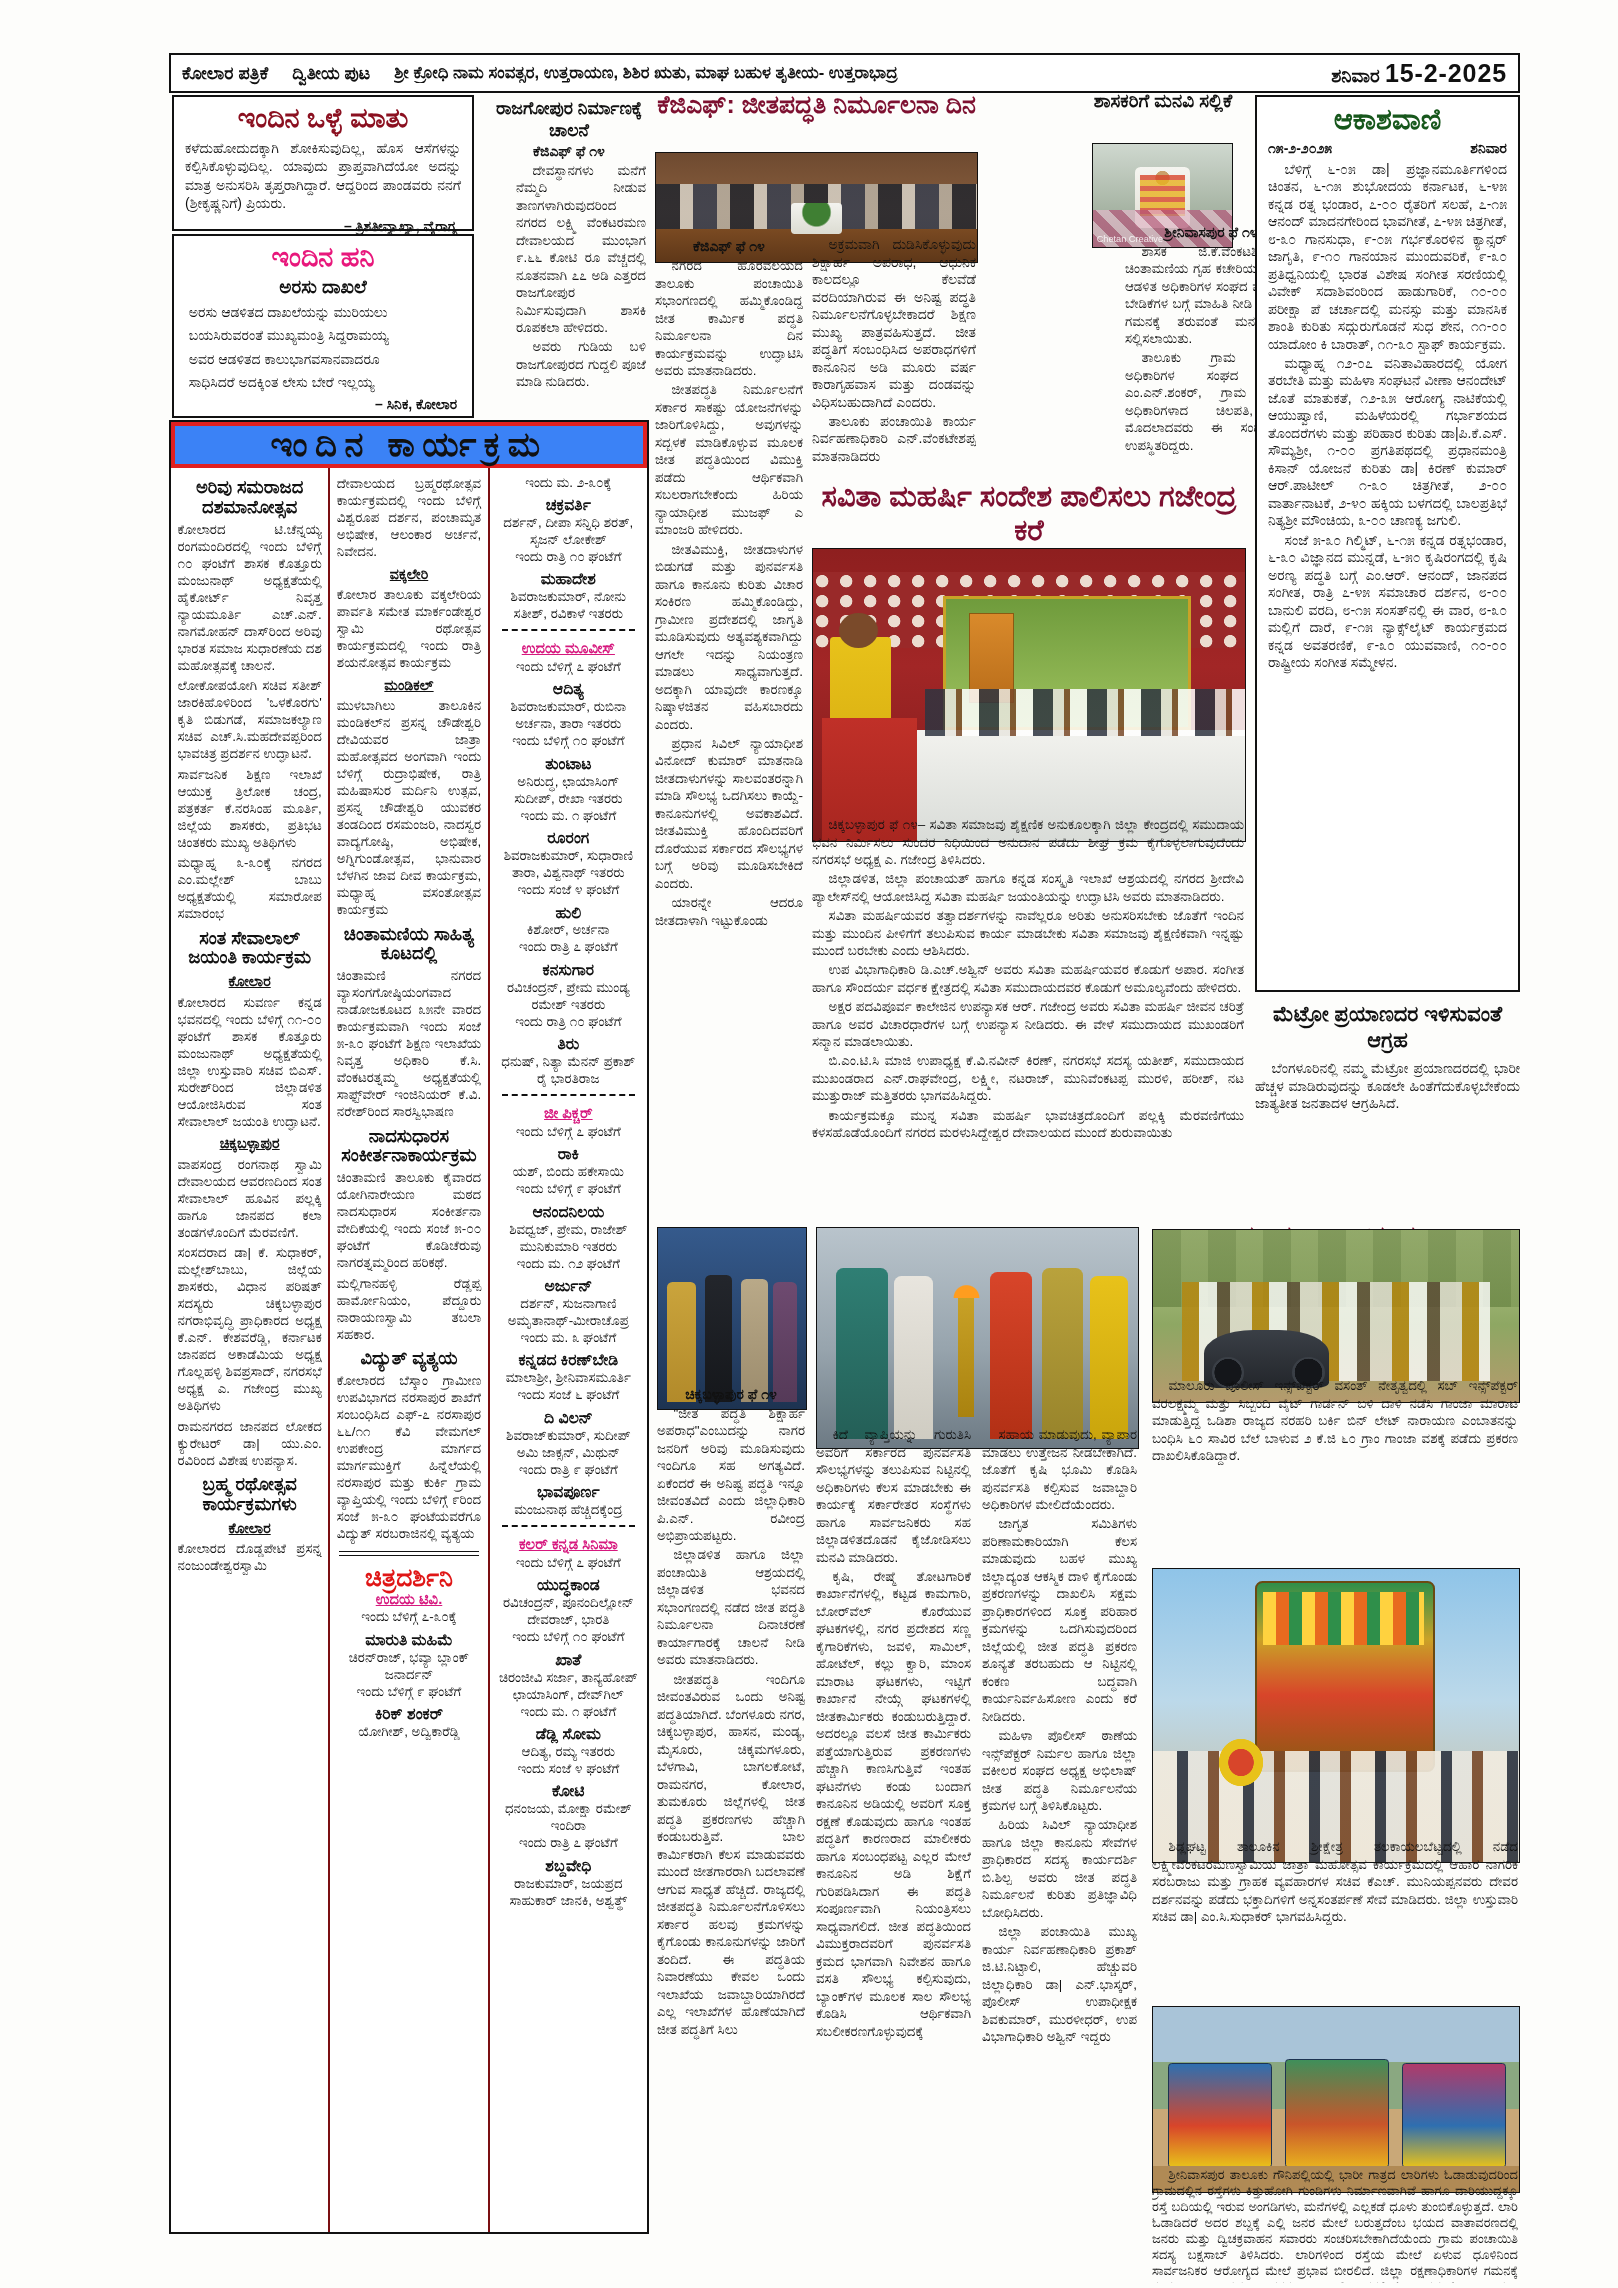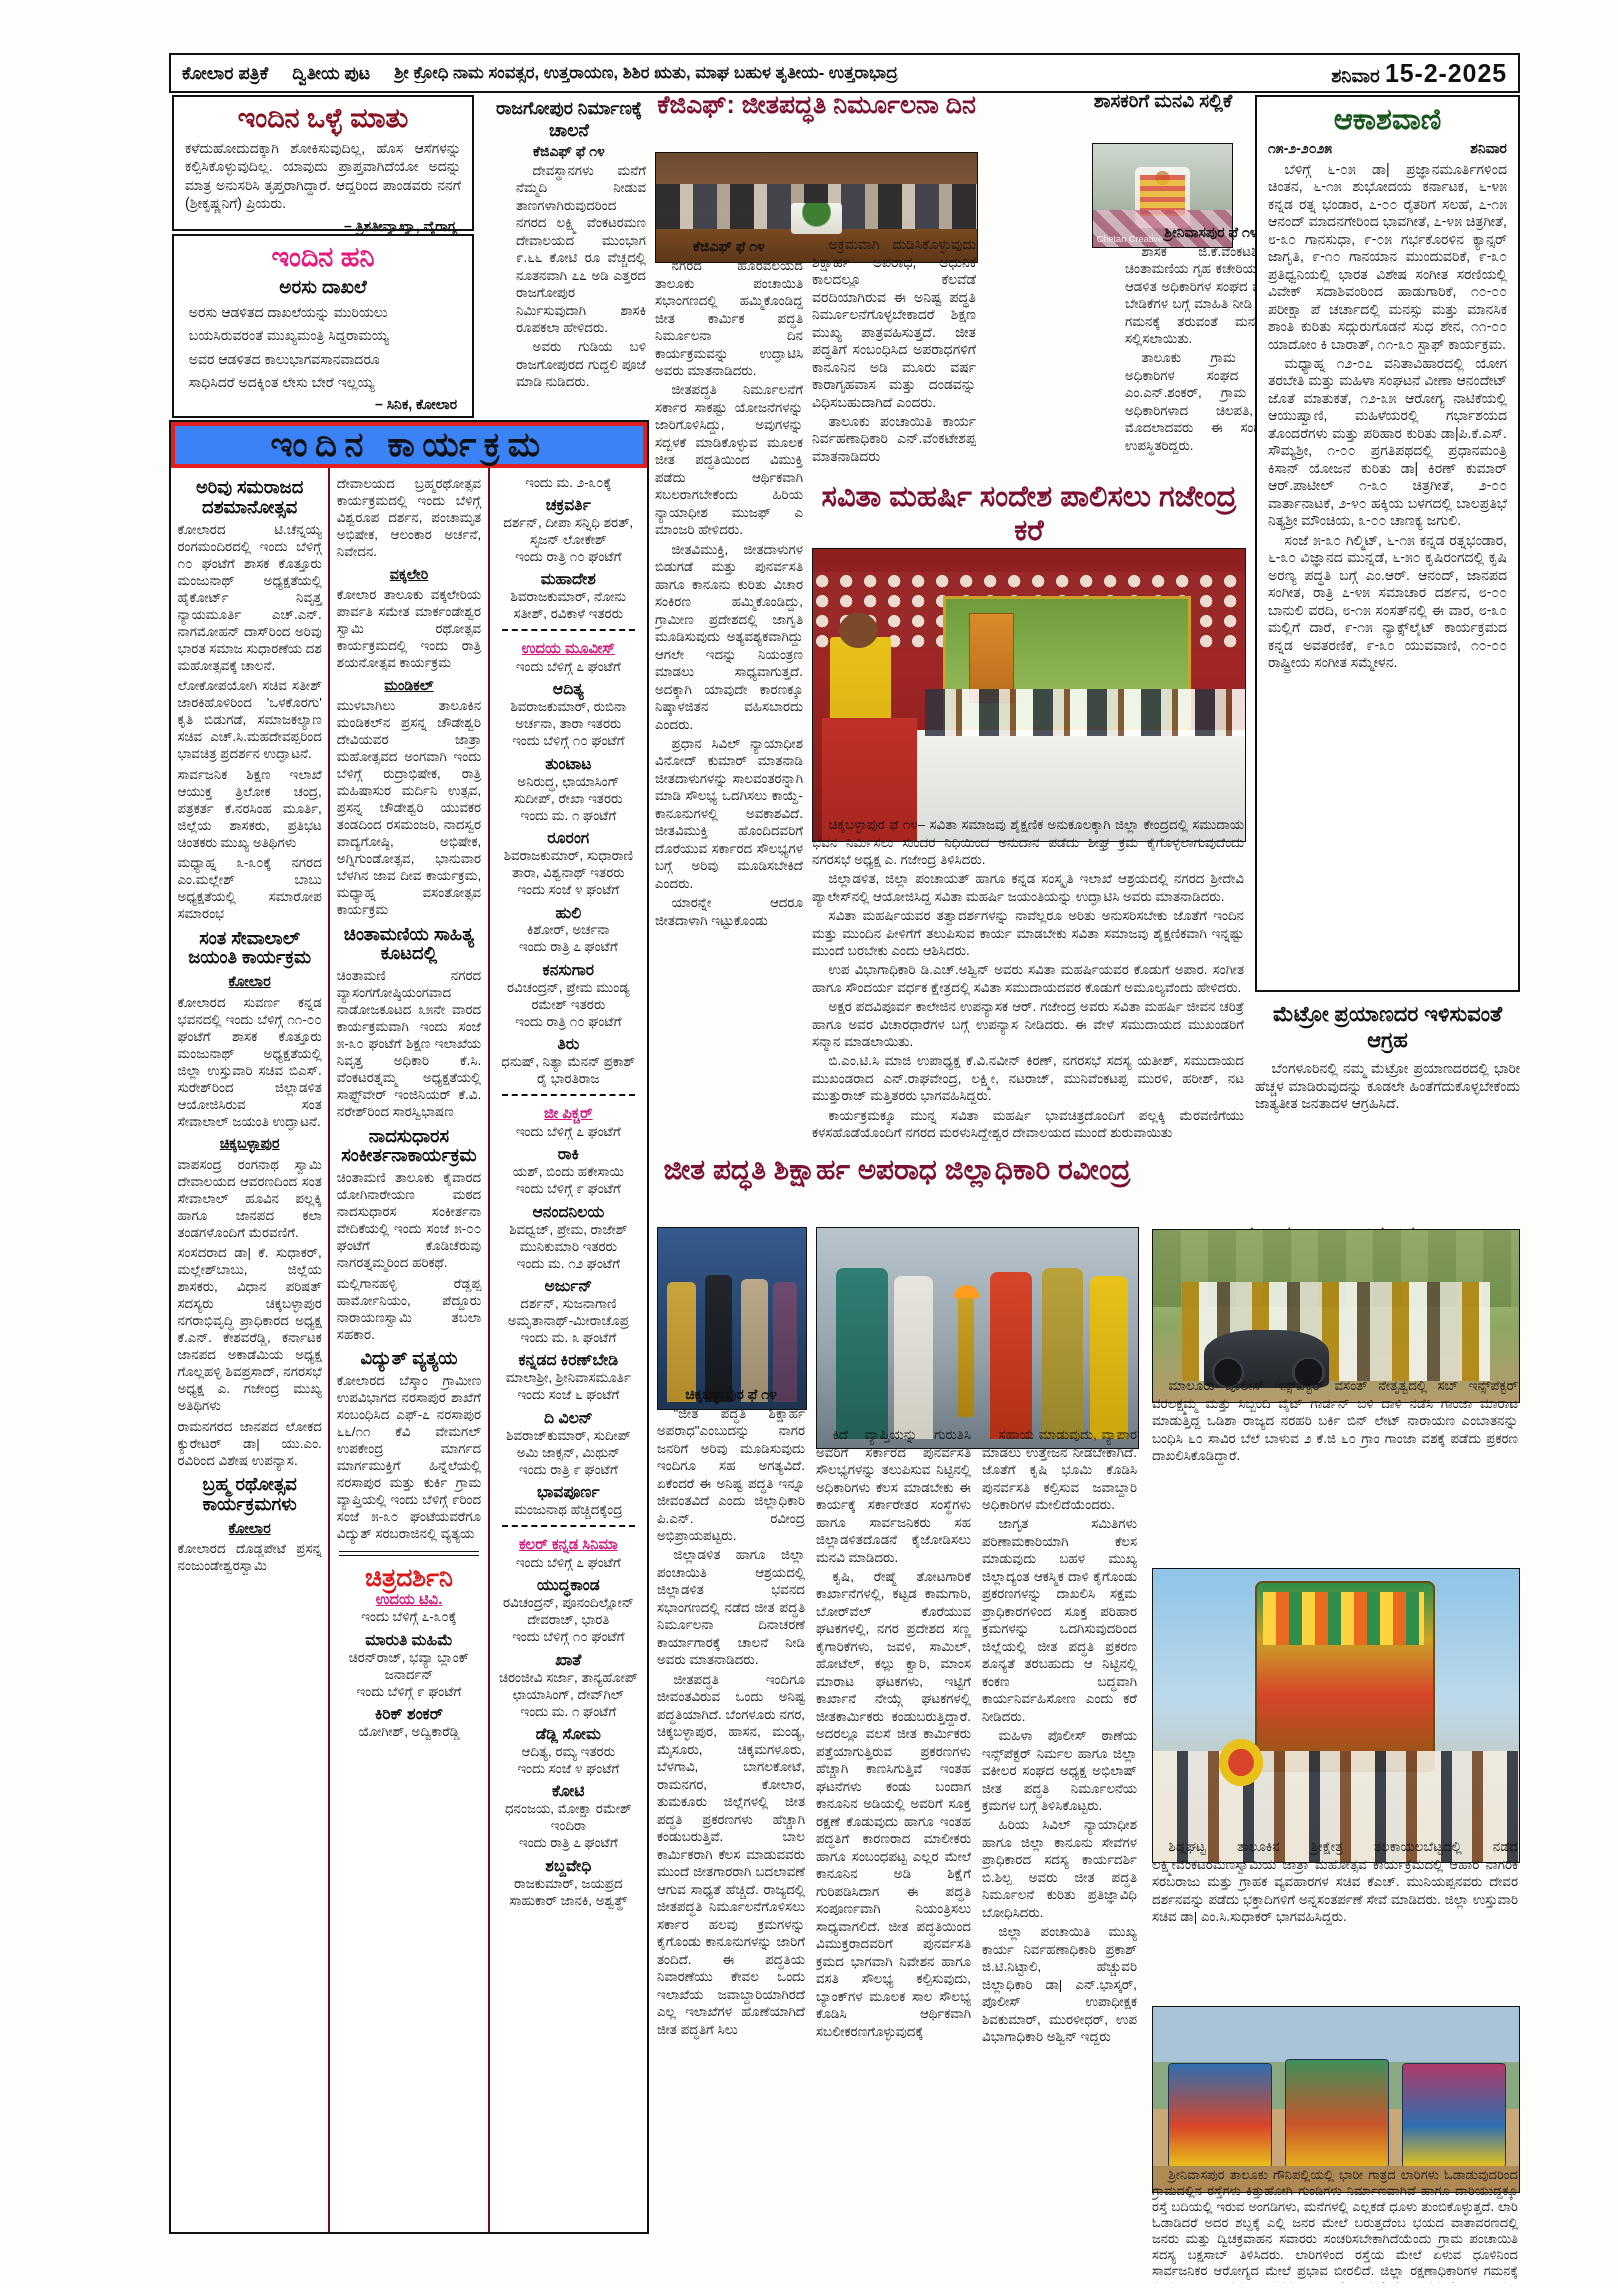--- a/index.html
+++ b/index.html
@@ -278,21 +278,20 @@
   <div class="abs story" style="left:812px;top:816px;width:432px;height:332px;font-size:13.4px;">
     <p>ಚಿಕ್ಕಬಳ್ಳಾಪುರ ಫೆ ೧೪– ಸವಿತಾ ಸಮಾಜವು ಶೈಕ್ಷಣಿಕ ಅನುಕೂಲಕ್ಕಾಗಿ ಜಿಲ್ಲಾ ಕೇಂದ್ರದಲ್ಲಿ ಸಮುದಾಯ ಭವನ ನಿರ್ಮಿಸಲು ಸುಂದರ ನಿಧಿಯಿಂದ ಅನುದಾನ ಪಡೆದು ಶೀಘ್ರ ಕ್ರಮ ಕೈಗೊಳ್ಳಲಾಗುವುದೆಂದು ನಗರಸಭೆ ಅಧ್ಯಕ್ಷ ಎ. ಗಜೇಂದ್ರ ತಿಳಿಸಿದರು.</p>
     <p>ಜಿಲ್ಲಾಡಳಿತ, ಜಿಲ್ಲಾ ಪಂಚಾಯತ್ ಹಾಗೂ ಕನ್ನಡ ಸಂಸ್ಕೃತಿ ಇಲಾಖೆ ಆಶ್ರಯದಲ್ಲಿ ನಗರದ ಶ್ರೀದೇವಿ ಪ್ಯಾಲೇಸ್‌ನಲ್ಲಿ ಆಯೋಜಿಸಿದ್ದ ಸವಿತಾ ಮಹರ್ಷಿ ಜಯಂತಿಯನ್ನು ಉದ್ಘಾಟಿಸಿ ಅವರು ಮಾತನಾಡಿದರು.</p>
     <p>ಸವಿತಾ ಮಹರ್ಷಿಯವರ ತತ್ವಾದರ್ಶಗಳನ್ನು ನಾವೆಲ್ಲರೂ ಅರಿತು ಅನುಸರಿಸಬೇಕು ಜೊತೆಗೆ ಇಂದಿನ ಮತ್ತು ಮುಂದಿನ ಪೀಳಿಗೆಗೆ ತಲುಪಿಸುವ ಕಾರ್ಯ ಮಾಡಬೇಕು ಸವಿತಾ ಸಮಾಜವು ಶೈಕ್ಷಣಿಕವಾಗಿ ಇನ್ನಷ್ಟು ಮುಂದೆ ಬರಬೇಕು ಎಂದು ಆಶಿಸಿದರು.</p>
     <p>ಉಪ ವಿಭಾಗಾಧಿಕಾರಿ ಡಿ.ಎಚ್.ಅಶ್ವಿನ್ ಅವರು ಸವಿತಾ ಮಹರ್ಷಿಯವರ ಕೊಡುಗೆ ಅಪಾರ. ಸಂಗೀತ ಹಾಗೂ ಸೌಂದರ್ಯ ವರ್ಧಕ ಕ್ಷೇತ್ರದಲ್ಲಿ ಸವಿತಾ ಸಮುದಾಯದವರ ಕೊಡುಗೆ ಅಮೂಲ್ಯವೆಂದು ಹೇಳಿದರು.</p>
     <p>ಅಕ್ಷರ ಪದವಿಪೂರ್ವ ಕಾಲೇಜಿನ ಉಪನ್ಯಾಸಕ ಆರ್. ಗಜೇಂದ್ರ ಅವರು ಸವಿತಾ ಮಹರ್ಷಿ ಜೀವನ ಚರಿತ್ರೆ ಹಾಗೂ ಅವರ ವಿಚಾರಧಾರೆಗಳ ಬಗ್ಗೆ ಉಪನ್ಯಾಸ ನೀಡಿದರು. ಈ ವೇಳೆ ಸಮುದಾಯದ ಮುಖಂಡರಿಗೆ ಸನ್ಮಾನ ಮಾಡಲಾಯಿತು.</p>
     <p>ಬಿ.ಎಂ.ಟಿ.ಸಿ ಮಾಜಿ ಉಪಾಧ್ಯಕ್ಷ ಕೆ.ವಿ.ನವೀನ್ ಕಿರಣ್, ನಗರಸಭೆ ಸದಸ್ಯ ಯತೀಶ್, ಸಮುದಾಯದ ಮುಖಂಡರಾದ ಎನ್.ರಾಘವೇಂದ್ರ, ಲಕ್ಷ್ಮೀ, ನಟರಾಜ್, ಮುನಿವೆಂಕಟಪ್ಪ ಮುರಳಿ, ಹರೀಶ್, ನಟ ಮುತ್ತುರಾಜ್ ಮತ್ತಿತರರು ಭಾಗವಹಿಸಿದ್ದರು.</p>
     <p>ಕಾರ್ಯಕ್ರಮಕ್ಕೂ ಮುನ್ನ ಸವಿತಾ ಮಹರ್ಷಿ ಭಾವಚಿತ್ರದೊಂದಿಗೆ ಪಲ್ಲಕ್ಕಿ ಮೆರವಣಿಗೆಯು ಕಳಸಹೊಡೆಯೊಂದಿಗೆ ನಗರದ ಮರಳುಸಿದ್ದೇಶ್ವರ ದೇವಾಲಯದ ಮುಂದೆ ಶುರುವಾಯಿತು</p>
   </div>
 
-  <div class="abs headline t-maroon" style="left:657px;top:1154px;width:480px;font-size:28px;">ಜೀತ ಪದ್ಧತಿ ಶಿಕ್ಷಾರ್ಹ ಅಪರಾಧ ಜಿಲ್ಲಾಧಿಕಾರಿ ರವೀಂದ್ರ</div>
   <div class="photo" style="left:657px;top:1198px;width:148px;height:181px;">
     <div class="ph-layer" style="background:linear-gradient(#355a8c,#27436b 60%,#1d3351);"></div>
     <div class="ph-layer" style="left:6%;top:30%;width:20%;height:66%;background:linear-gradient(#caa43c,#b28a2a);border-radius:5.5px 5.5px 0 0;"></div>
     <div class="ph-layer" style="left:32%;top:26%;width:18%;height:70%;background:linear-gradient(#23262c,#15171b);border-radius:5.5px 5.5px 0 0;"></div>
     <div class="ph-layer" style="left:56%;top:28%;width:18%;height:68%;background:linear-gradient(#b9a988,#9c8c6d);border-radius:5.5px 5.5px 0 0;"></div>
     <div class="ph-layer" style="left:78%;top:30%;width:16%;height:66%;background:linear-gradient(#6e4a70,#553a58);border-radius:5.5px 5.5px 0 0;"></div>
   </div>
   <div class="abs" style="left:657px;top:1384px;width:148px;height:893px;overflow:hidden;">
     <div class="dateline">ಚಿಕ್ಕಬಳ್ಳಾಪುರ ಫೆ ೧೪</div>
     <div class="story" style="font-size:13.4px;">

